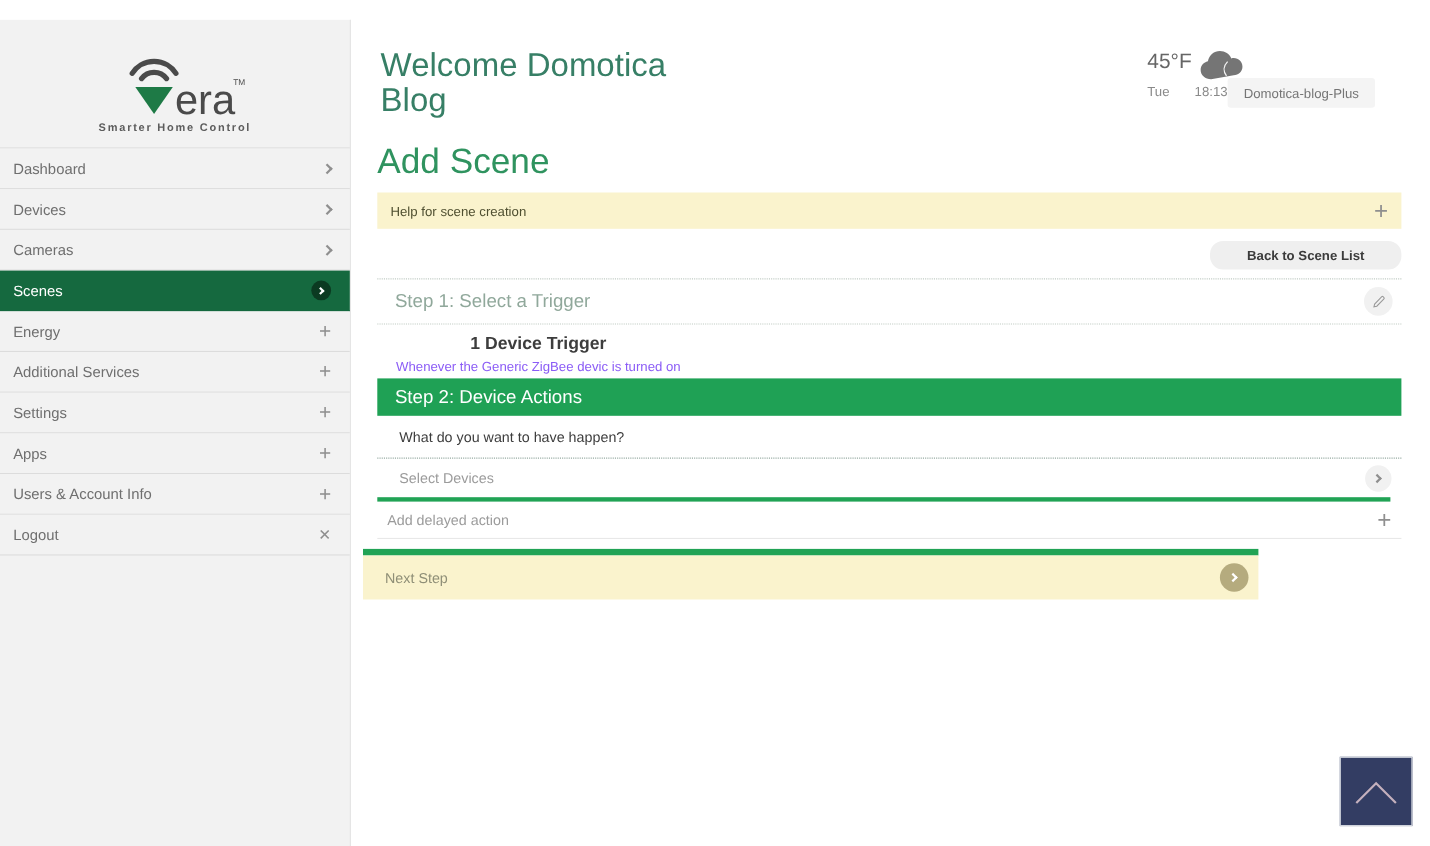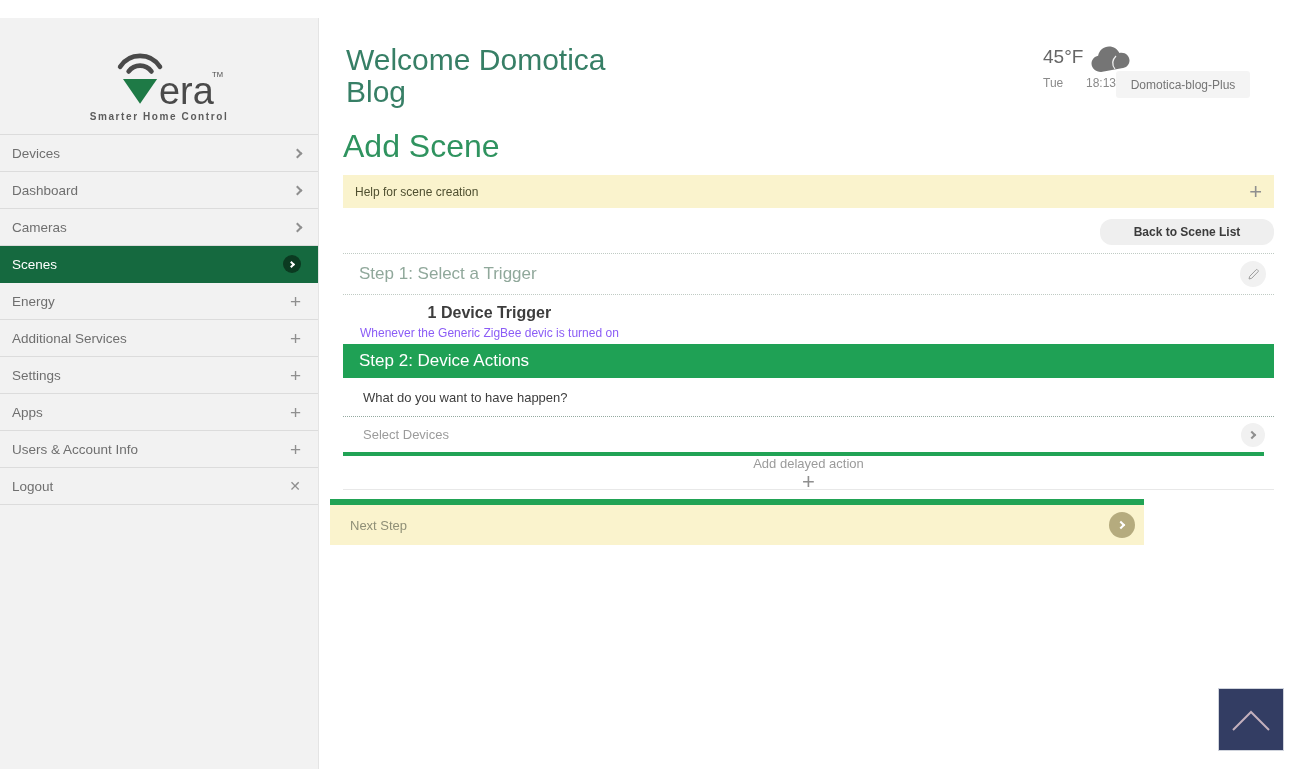--- a/index.html
+++ b/index.html
@@ -43,21 +43,21 @@
   .trigger-title { font-size:16px; font-weight:bold; color:#3d3d3d;text-align:center; }
   .trigger-desc { font-size:12px; color:#8b5cf6; margin-top:4px; }
 
   
   .step2-bar { position:absolute; left:343px; top:344px; width:931px; height:34px; background:#1fa155; color:#ffffff; font-size:17px; display:flex; align-items:center; padding-left:16px; }
   .question-row { position:absolute; left:343px; top:378px; width:931px; height:39px; border-bottom:1px dotted #94a9a0; display:flex; align-items:center; padding-left:20px; font-size:13px; font-weight:500; color:#3d3d3d; }
   .select-row { position:absolute; left:343px; top:417px; width:931px; height:35px; display:flex; align-items:center; justify-content:space-between; padding:0 9px 0 20px; font-size:13px; color:#9b9b9b; cursor:pointer;gap:21px; }
   .chev-circle { width:24px; height:24px; border-radius:50%; background:#f1f1f1; display:flex; align-items:center; justify-content:center; }
   .chev-circle .chev { width:6px; height:6px; margin-left:-2px; }
   .greenline-select { position:absolute; left:343px; top:452px; width:921px; height:4px; background:#21a355; }
-  .delay-row { position:absolute; left:343px; top:456px; width:931px; height:34px; border-bottom:1px solid #e8e8e8; display:flex; align-items:center; justify-content:space-between; padding:0 9px; font-size:13px; color:#9b9b9b;flex-direction:column; }
+  .delay-row { position:absolute; left:343px; top:456px; width:931px; height:34px; border-bottom:1px solid #e8e8e8; display:flex; align-items:center; justify-content:space-between; padding:0 9px; font-size:13px; color:#9b9b9b; }
   .delay-plus { font-size:22px; font-weight:300; color:#8f8f8f; line-height:1; cursor:pointer; }
   .next-wrap { position:absolute; left:330px; top:499px; width:814px; cursor:pointer; }
   .next-topline { height:6px; background:#21a355; }
   .next-bar { height:40px; background:#faf3cd; display:flex; align-items:center; justify-content:space-between; padding:0 9px 0 20px; font-size:13px; color:#8f8f77; }
   .next-circle { width:26px; height:26px; border-radius:50%; background:#b5ab7e; display:flex; align-items:center; justify-content:center; }
   .next-circle .chev { width:6px; height:6px; border-color:#ffffff; margin-left:-2px; }
 
   
   .scrolltop { position:absolute; left:1218px; top:688px; width:66px; height:63px; background:#333d63; border:1px solid #cfd3dc; display:flex; align-items:center; justify-content:center; cursor:pointer; }
 </style>
@@ -72,25 +72,25 @@
         <path d="M 25 25 A 25 25 0 0 1 67 25" fill="none" stroke="#4a4a4a" stroke-width="5" stroke-linecap="round"></path>
         <path d="M 34 30 A 15 15 0 0 1 58 30" fill="none" stroke="#4a4a4a" stroke-width="5" stroke-linecap="round"></path>
         <polygon points="28,38 64,38 46,64" fill="#1e7a46"></polygon>
         <text x="66" y="64" font-size="40" fill="#4a4a4a" font-family="Liberation Sans, sans-serif">era</text>
         <text x="122" y="36" font-size="8" fill="#4a4a4a" font-family="Liberation Sans, sans-serif">TM</text>
       </svg>
       <div class="tagline">Smarter Home Control</div>
     </div>
     <div class="menu" id="menu">
         <div class="side-item">
+          <span>Dashboard</span>
+          <span class="chev"></span>
+        </div>
+        <div class="side-item">
           <span>Devices</span>
-          <span class="chev"></span>
-        </div>
-        <div class="side-item">
-          <span>Dashboard</span>
           <span class="chev"></span>
         </div>
         <div class="side-item">
           <span>Cameras</span>
           <span class="chev"></span>
         </div>
         <div class="side-item active">
           <span>Scenes</span>
           <span class="icon-circle-dark">
             <span class="chev"></span>

